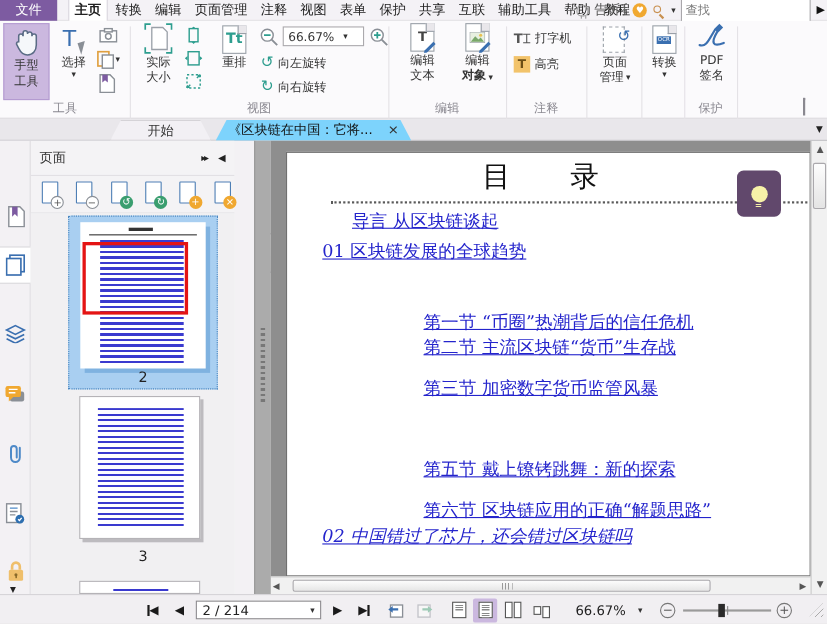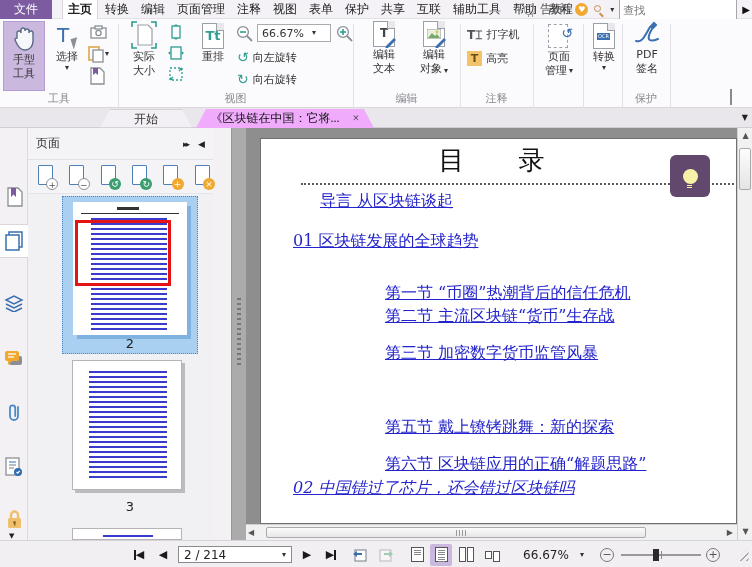--- a/index.html
+++ b/index.html
@@ -43,21 +43,21 @@
   .icon-page::after { content:""; position:absolute; right:-1px; top:-1px; width:7px; height:7px; background:#E9E7EB; border-left:1px solid #9AA0A8; border-bottom:1px solid #9AA0A8; }
   .chev-up { width:8px; height:8px; border-left:2px solid #8A8890; border-top:2px solid #8A8890; transform:rotate(45deg); }
   .ocr-badge { position:absolute; left:3px; top:9px; background:#3A6FB0; color:#fff; font-size:5px; padding:0 1px; line-height:7px; }
   .hl-glyph { width:15px; height:15px; background:#F2C36B; color:#6B4E16; font-weight:bold; text-align:center; line-height:15px; font-size:11px; }
   .tw-glyph { font-weight:bold; color:#555; font-size:12px; }
 
   
   .tabbar { position:absolute; left:0; top:108px; width:752px; height:20px; background:#E9E7EB; border-bottom:1px solid #CFCDD1; }
   .tab { position:absolute; top:1px; height:19px; line-height:19px; text-align:center; clip-path:polygon(0 100%,10px 0,calc(100% - 10px) 0,100% 100%); font-size:12px; white-space:nowrap; overflow:hidden; }
   .tab.inactive { background:#F2F0F4; border:1px solid #D5D3D7; color:#333; }
-  .tab.active { background:#f0abfc; color:#111;font-family:Liberation Serif, serif; }
+  .tab.active { background:#7dd3fc; color:#111; }
 
   
   .main { position:absolute; left:0; top:128px; width:752px; height:412px; }
   .strip { position:absolute; left:0; top:0; width:28px; height:412px; background:#F3F1F4; border-right:1px solid #DBD9DD; }
   .stile { position:absolute; left:0; width:28px; height:34px; display:flex; align-items:center; justify-content:center; }
   .stile.active { background:#FFFFFF; border-top:1px solid #D8D6DA; border-bottom:1px solid #D8D6DA; }
 
   .panel { position:absolute; left:28px; top:0; width:185px; height:412px; background:#F4F3F5; }
   .panel-header { position:absolute; left:0; top:0; width:185px; height:32px; display:flex; align-items:center; padding:0 8px; border-bottom:1px solid #E2E0E4; }
   .panel-tools { position:absolute; left:0; top:32px; width:185px; height:34px; display:flex; align-items:center; gap:13px; padding-left:10px; border-bottom:1px solid #E6E4E8; }
@@ -278,21 +278,21 @@
             <path d="M1 9 l4 -5 3 3 2 -2 3 4z" fill="#7AA86A"></path>
             <circle cx="10" cy="3" r="1.4" fill="#E8C050"></circle>
           </svg>
         <svg width="14" height="14" style="position:absolute; right:-4px; bottom:-2px;" viewBox="0 0 14 14">
             <path d="M2 12 l8 -8 2 2 -8 8 -3 1z" fill="#3A6FB0"></path>
           </svg>
       </span>
       <span style="display:flex; align-items:center; gap:2px;">
         <span class="ln">编辑</span>
       </span>
-      <span style="display:flex; align-items:flex-end; gap:2px;">
+      <span style="display:flex; align-items:flex-end; gap:2px;font-weight:bold;">
         <span class="ln">对象</span>
         <span class="tri">▾</span>
       </span>
     </div>
     <div class="glabel" style="left:353px; width:107px;">编辑</div>
 
     <div class="rrow" style="left:467px; top:8px;">
       <span class="tw-glyph">T⌶</span>
       <span>打字机</span>
     </div>
@@ -473,21 +473,21 @@
 
     <div class="splitter">
       <div class="split-grip"></div>
     </div>
 
     <div class="docview">
       <div class="docpage">
         <div class="doc-title">目　录</div>
         <div class="doc-rule"></div>
         <a class="doclink lv0" style="top:52px;margin-left:27px;">导言 从区块链谈起</a>
-        <a class="doclink lv0" style="top:92px;">01 区块链发展的全球趋势</a>
+        <a class="doclink lv0" style="top:80px;">01 区块链发展的全球趋势</a>
         <a class="doclink lv1" style="top:144px;">第一节 “币圈”热潮背后的信任危机</a>
         <a class="doclink lv1" style="top:167px;">第二节 主流区块链“货币”生存战</a>
         <a class="doclink lv1" style="top:204px;">第三节 加密数字货币监管风暴</a>
         <a class="doclink lv1" style="top:315px;">第六节 区块链应用的正确“解题思路”</a>
         <a class="doclink lv1" style="top:278px;">第五节 戴上镣铐跳舞：新的探索</a>
         <a class="doclink lv0" style="top:339px;font-style:italic;">02 中国错过了芯片，还会错过区块链吗</a>
         <div class="bulb-btn">
           <span class="bulb-big"></span>
         </div>
       </div>

